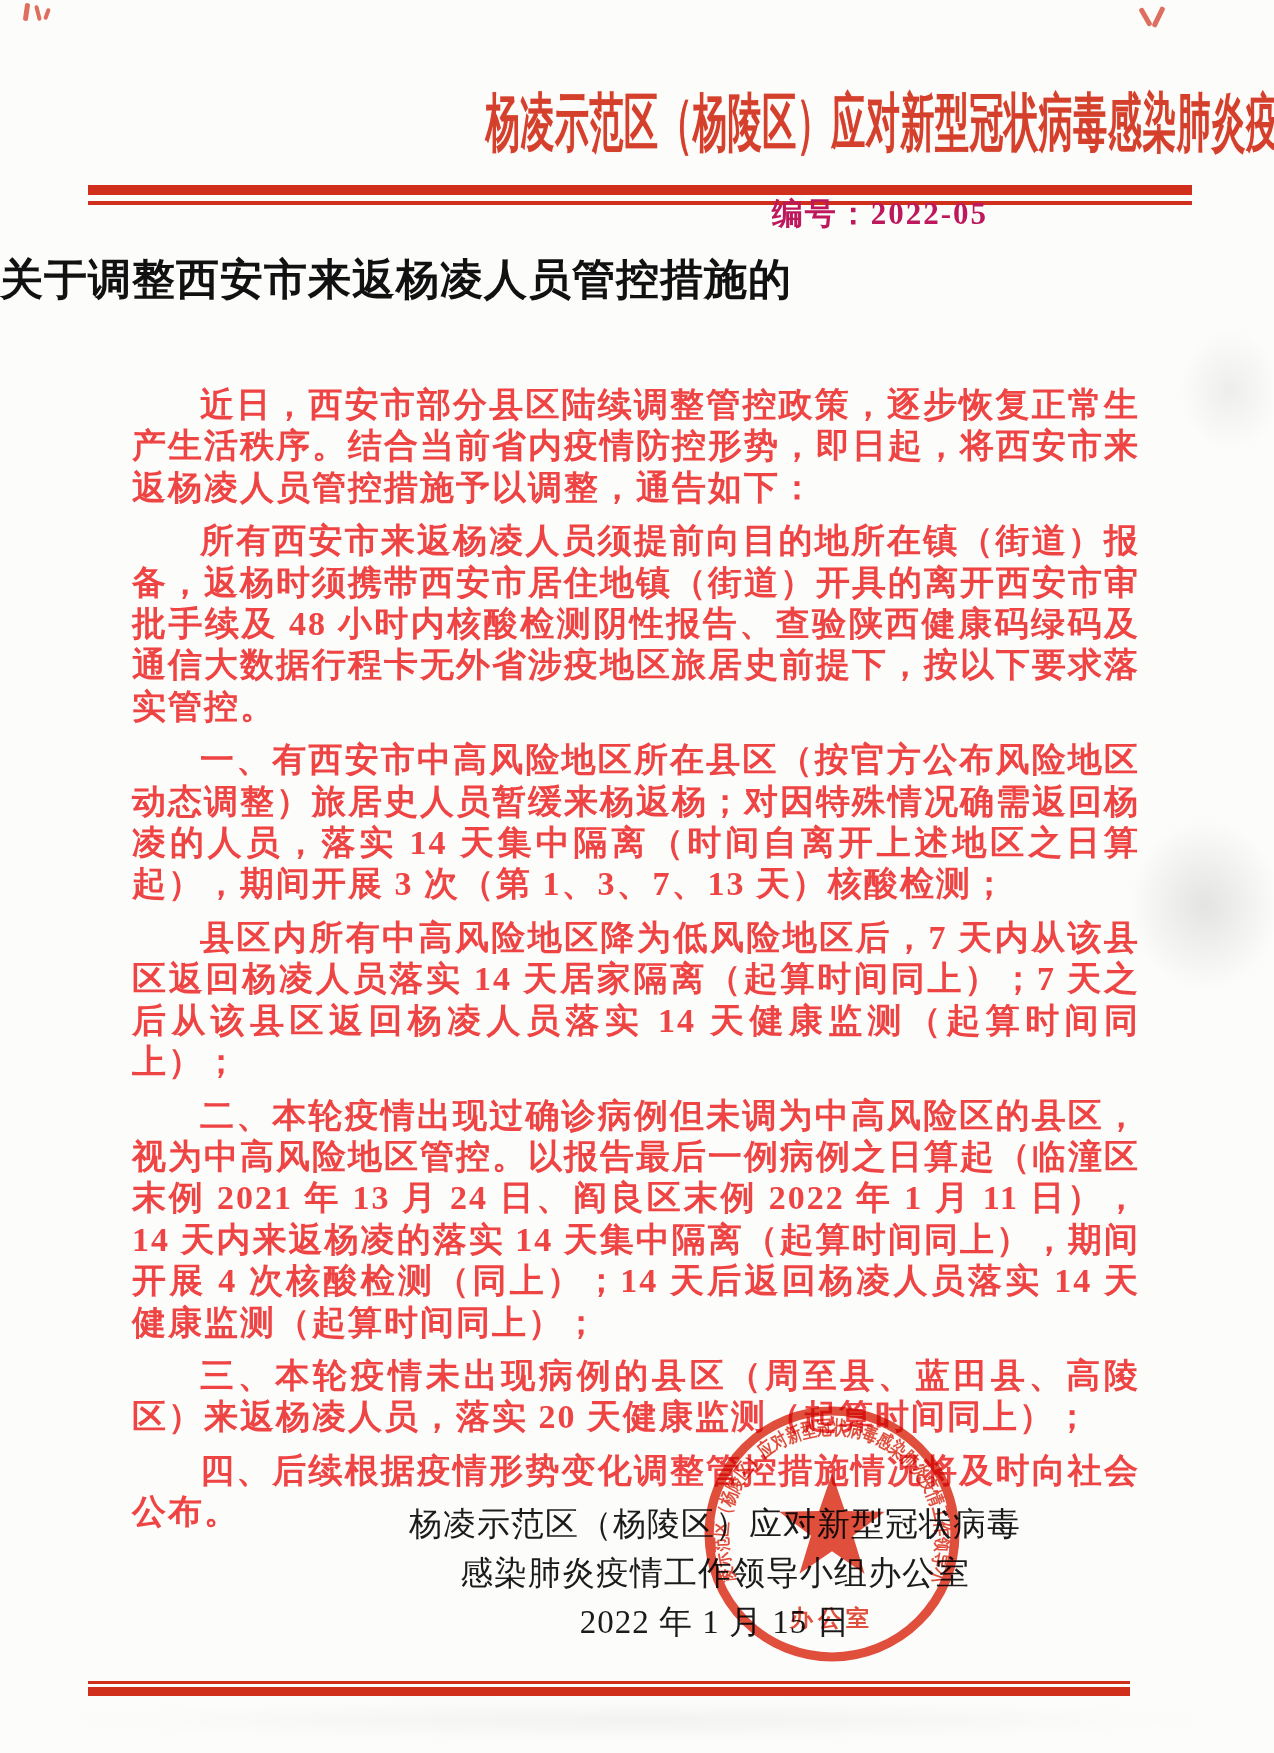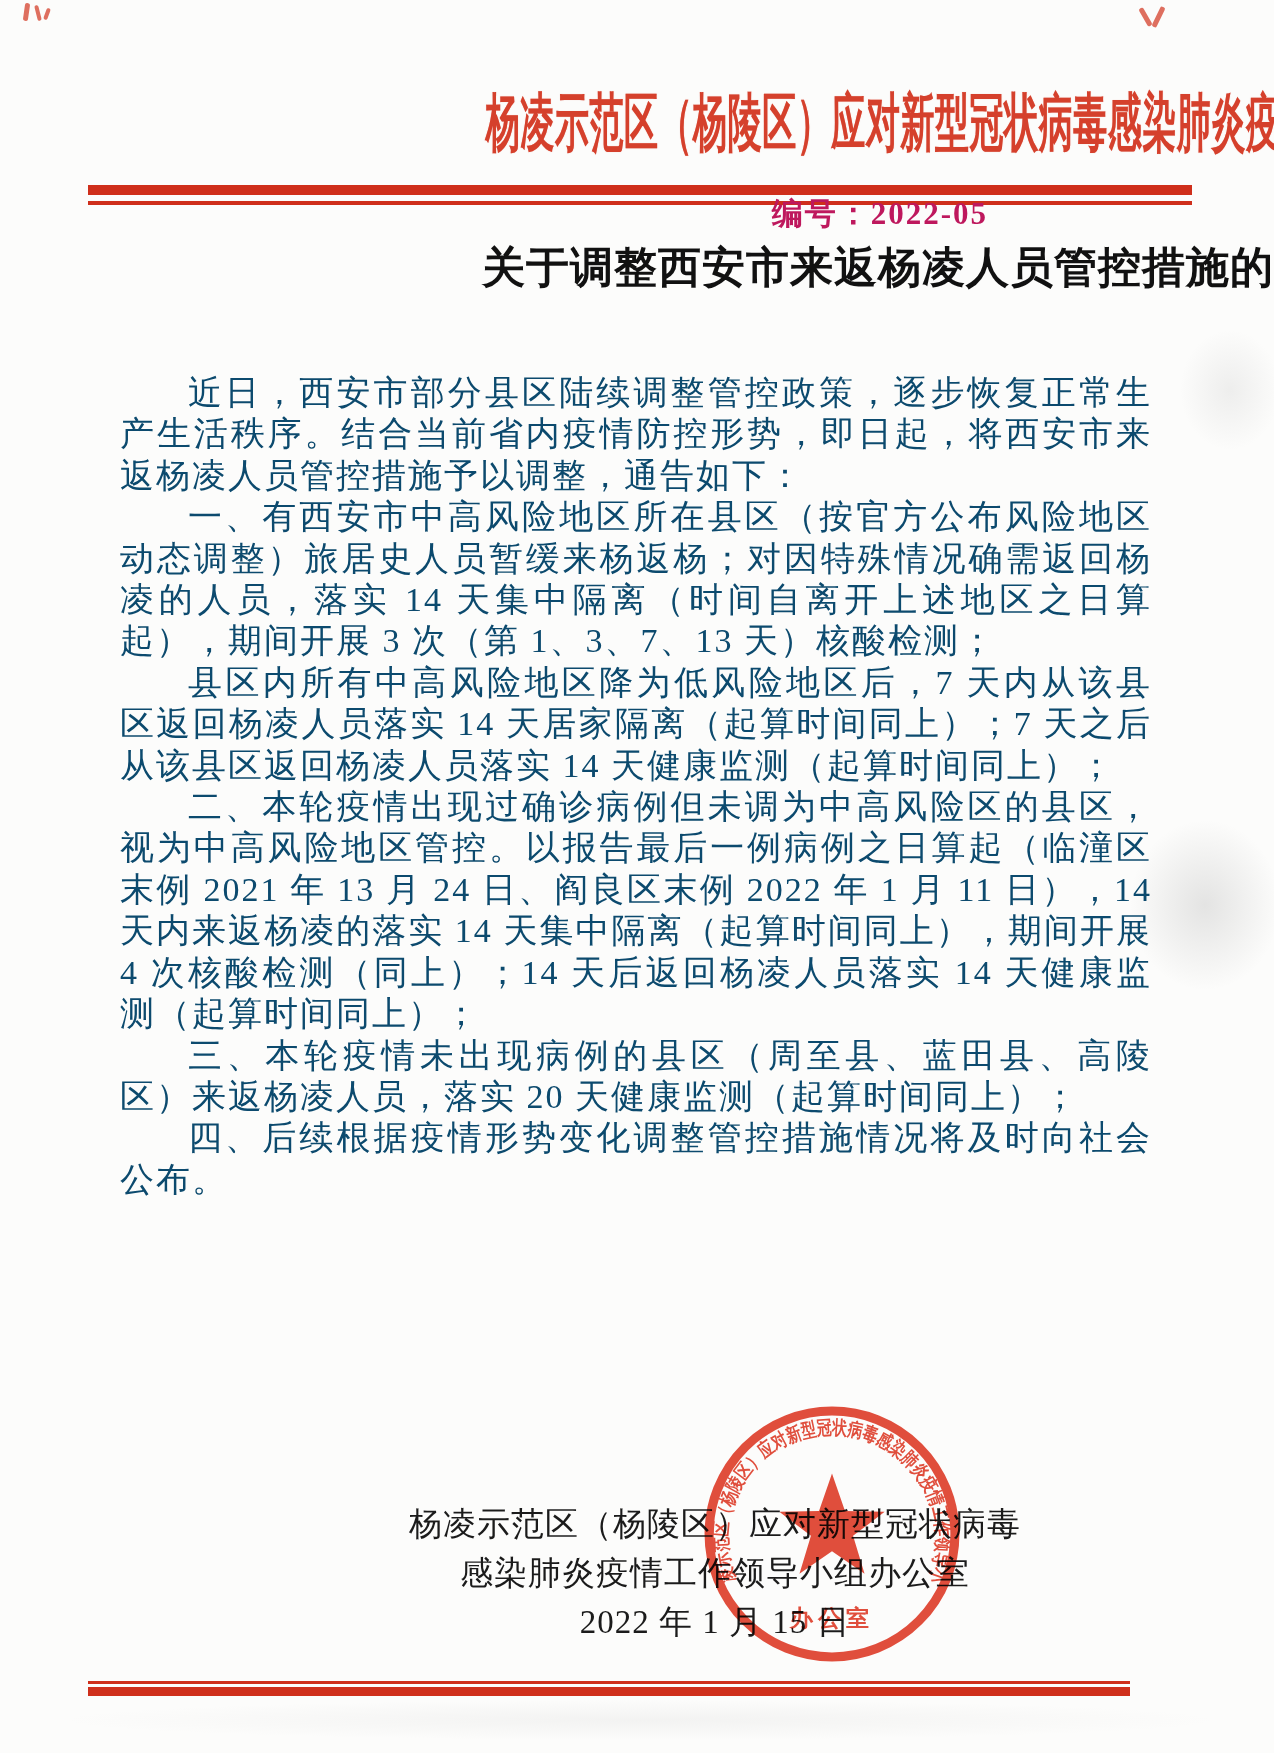--- a/index.html
+++ b/index.html
@@ -35,38 +35,39 @@
   .rule-bot-thin {left:88px;top:1681px;width:1042px;height:3px;}
   .rule-bot-thick{left:88px;top:1687px;width:1042px;height:9px;}
   
   .doc-number{
     position:absolute;top:193px;right:286px;
     font-size:31px;font-weight:600;letter-spacing:2px;
     color:#be185d;
   }
   
   .title{
-    position:absolute;top:240px;left:0;width:100%;
-    text-align:right;font-weight:700;
+    position:absolute;top:252px;left:0;width:100%;
+    text-align:left;font-weight:700;
     font-size:43px;line-height:56px;color:#111;
     letter-spacing:1px;
   }
   
   .body{
     position:absolute;top:372px;left:120px;width:1032px;
   }
   .body p{
-    margin:0;
+    margin:12px;
     font-size:34px;
     line-height:41.4px;
     letter-spacing:2px;
     text-indent:2em;
     text-align:justify;
     text-justify:inter-ideograph;
-    color:#0c4a6e;
+    color:#ef4444;
+    font-weight:bold;
   }
   
   .signature{
     position:absolute;top:1500px;left:395px;width:640px;
     text-align:center;font-size:33px;line-height:49px;
     color:#1b1b1b;letter-spacing:1px;
   }
   
   .seal{
     position:absolute;left:698px;top:1400px;
@@ -117,20 +118,21 @@
   <div class="rule rule-top-thin"></div>
 
   <div class="doc-number">编号：2022-05</div>
 
   <div class="title">
     <div>关于调整西安市来返杨凌人员管控措施的</div>
   </div>
 
   <div class="body">
     <p>近日，西安市部分县区陆续调整管控政策，逐步恢复正常生产生活秩序。结合当前省内疫情防控形势，即日起，将西安市来返杨凌人员管控措施予以调整，通告如下：</p>
+    <p>所有西安市来返杨凌人员须提前向目的地所在镇（街道）报备，返杨时须携带西安市居住地镇（街道）开具的离开西安市审批手续及 48 小时内核酸检测阴性报告、查验陕西健康码绿码及通信大数据行程卡无外省涉疫地区旅居史前提下，按以下要求落实管控。</p>
     <p>一、有西安市中高风险地区所在县区（按官方公布风险地区动态调整）旅居史人员暂缓来杨返杨；对因特殊情况确需返回杨凌的人员，落实 14 天集中隔离（时间自离开上述地区之日算起），期间开展 3 次（第 1、3、7、13 天）核酸检测；</p>
     <p>县区内所有中高风险地区降为低风险地区后，7 天内从该县区返回杨凌人员落实 14 天居家隔离（起算时间同上）；7 天之后从该县区返回杨凌人员落实 14 天健康监测（起算时间同上）；</p>
     <p>二、本轮疫情出现过确诊病例但未调为中高风险区的县区，视为中高风险地区管控。以报告最后一例病例之日算起（临潼区末例 2021 年 13 月 24 日、阎良区末例 2022 年 1 月 11 日），14 天内来返杨凌的落实 14 天集中隔离（起算时间同上），期间开展 4 次核酸检测（同上）；14 天后返回杨凌人员落实 14 天健康监测（起算时间同上）；</p>
     <p>三、本轮疫情未出现病例的县区（周至县、蓝田县、高陵区）来返杨凌人员，落实 20 天健康监测（起算时间同上）；</p>
     <p>四、后续根据疫情形势变化调整管控措施情况将及时向社会公布。</p>
   </div>
 
   <div class="signature">
     <div>杨凌示范区（杨陵区）应对新型冠状病毒</div>
     <div>感染肺炎疫情工作领导小组办公室</div>

